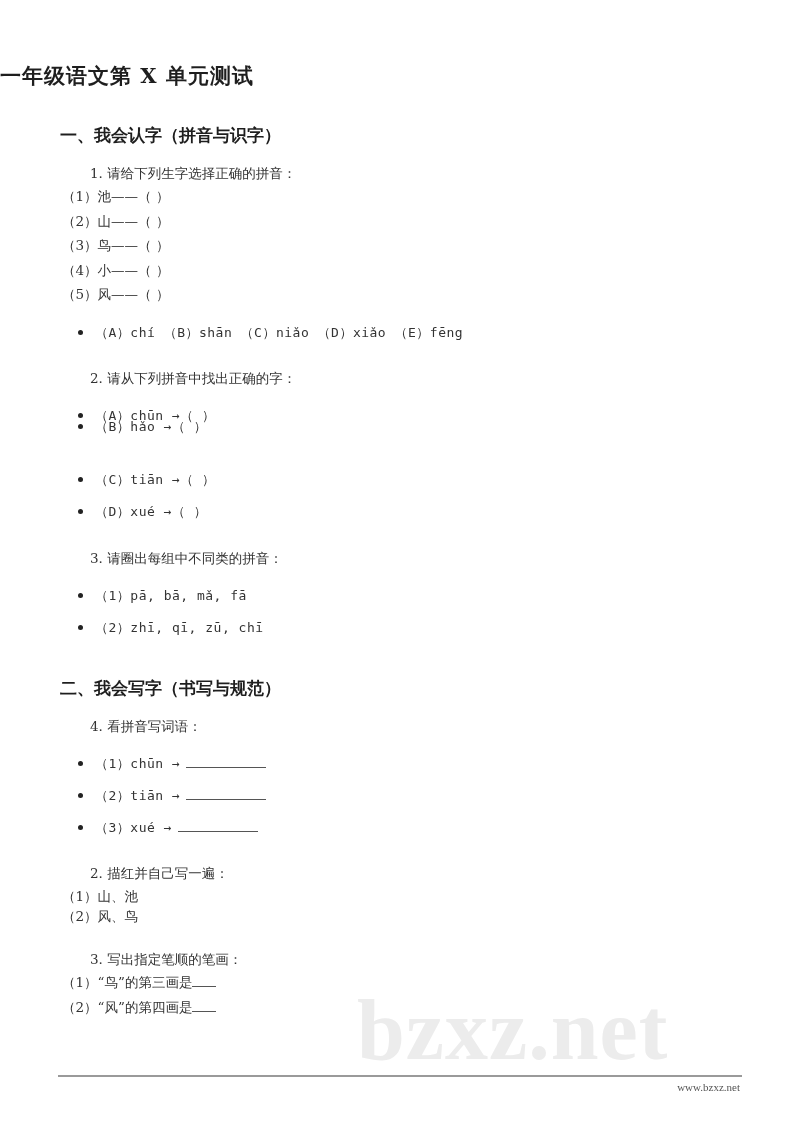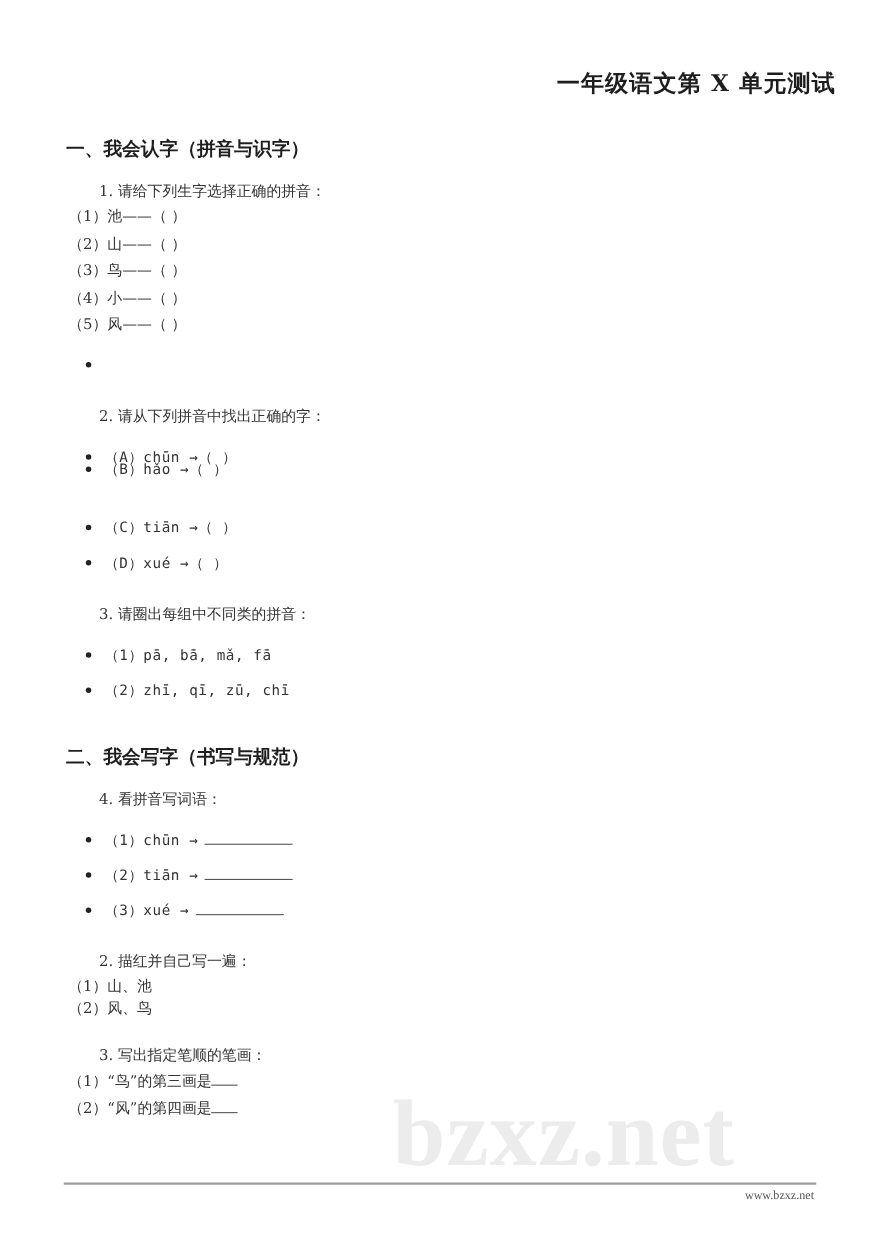--- a/index.html
+++ b/index.html
@@ -1,21 +1,21 @@
 <!DOCTYPE html>
 <html><head>
 <meta charset="utf-8">
 <style>
   html, body { margin: 0; padding: 0; }
   body {
     width: 800px; height: 1130px; background: #ffffff; position: relative; overflow: hidden;
     font-family: "DejaVu Serif", "Liberation Serif", serif; color: #2a2a2a;
   }
   .abs { position: absolute; white-space: nowrap; }
-  .title { left: 0; width: 760px; top: 62px; text-align: right; font-size: 21px; font-weight: bold; letter-spacing: 1px; color: #1e1e1e; }
+  .title { left: 0; width: 760px; top: 62px; text-align: left; font-size: 21px; font-weight: bold; letter-spacing: 1px; color: #1e1e1e; }
   .h2 { font-size: 17px; font-weight: bold; color: #1e1e1e; left: 60px; text-align: right; }
   .q { font-size: 13.5px; left: 90px; color: #333; }
   .line { font-size: 13.5px; left: 62px; color: #333; }
   .bullet { font-size: 13.5px; left: 78px; color: #333; }
   .bullet .dot { display: inline-block; width: 5px; height: 5px; border-radius: 50%; background: #222; vertical-align: middle; margin-right: 12px; position: relative; top: -1px; }
   .pinyin { font-family: "DejaVu Sans Mono", "Liberation Mono", monospace; font-size: 13px; letter-spacing: 0.5px; }
   .blank { display: inline-block; width: 80px; border-bottom: 1px solid #555; height: 12px; vertical-align: baseline; margin-left: 6px; }
   .short-blank { display: inline-block; width: 24px; border-bottom: 1px solid #555; height: 12px; }
   .watermark { left: 357px; top: 980px; font-family: Liberation Serif, serif; font-size: 86px; font-weight: bold; color: #ececec; letter-spacing: 1px; }
   .footer-rule { left: 58px; top: 1075px; width: 684px; height: 2px; background: #9a9a9a; }
@@ -28,21 +28,21 @@
 
 <div class="abs h2" style="top:124px">一、我会认字（拼音与识字）</div>
 
 <div class="abs q" style="top:165px">1. 请给下列生字选择正确的拼音：</div>
 <div class="abs line" style="top:188px">（1）池——（ ）</div>
 <div class="abs line" style="top:213px">（2）山——（ ）</div>
 <div class="abs line" style="top:237px">（3）鸟——（ ）</div>
 <div class="abs line" style="top:262px">（4）小——（ ）</div>
 <div class="abs line" style="top:286px">（5）风——（ ）</div>
 
-<div class="abs bullet" style="top:324px"><span class="dot"></span></div>
+<div class="abs bullet" style="top:324px"><span class="dot"></span><span class="pinyin">（A）chí （B）shān （C）niǎo （D）xiǎo （E）fēng</span></div>
 
 <div class="abs q" style="top:370px">2. 请从下列拼音中找出正确的字：</div>
 <div class="abs bullet" style="top:407px"><span class="dot"></span><span class="pinyin">（A）chūn →（ ）</span></div>
 <div class="abs bullet" style="top:418px"><span class="dot"></span><span class="pinyin">（B）hǎo →（ ）</span></div>
 <div class="abs bullet" style="top:471px"><span class="dot"></span><span class="pinyin">（C）tiān →（ ）</span></div>
 <div class="abs bullet" style="top:503px"><span class="dot"></span><span class="pinyin">（D）xué →（ ）</span></div>
 
 <div class="abs q" style="top:550px">3. 请圈出每组中不同类的拼音：</div>
 <div class="abs bullet" style="top:587px"><span class="dot"></span><span class="pinyin">（1）pā, bā, mǎ, fā</span></div>
 <div class="abs bullet" style="top:619px"><span class="dot"></span><span class="pinyin">（2）zhī, qī, zū, chī</span></div>

